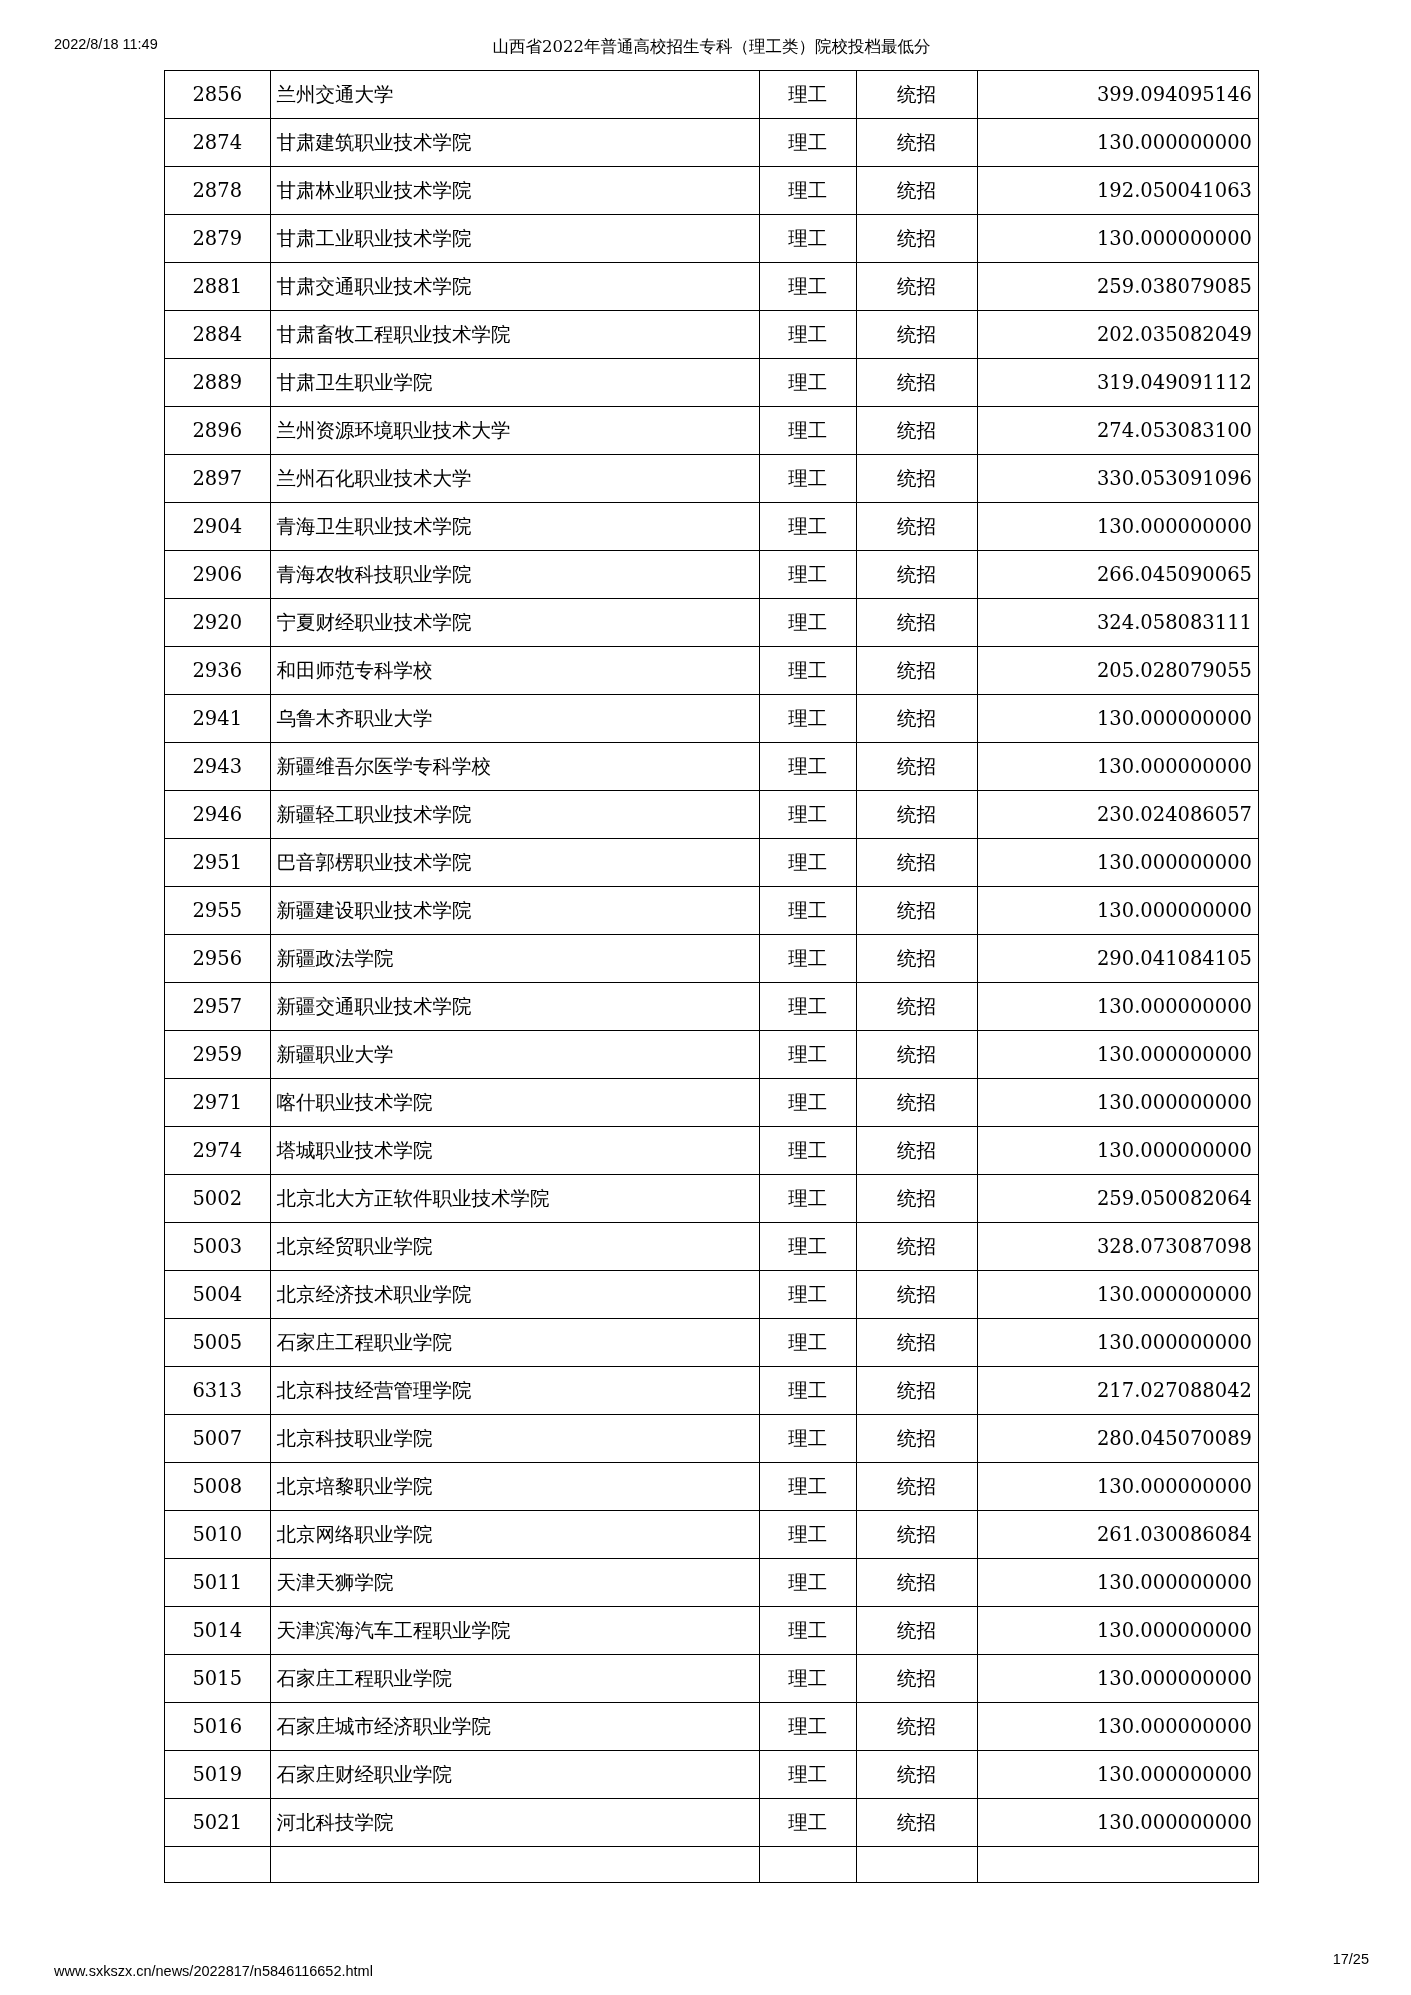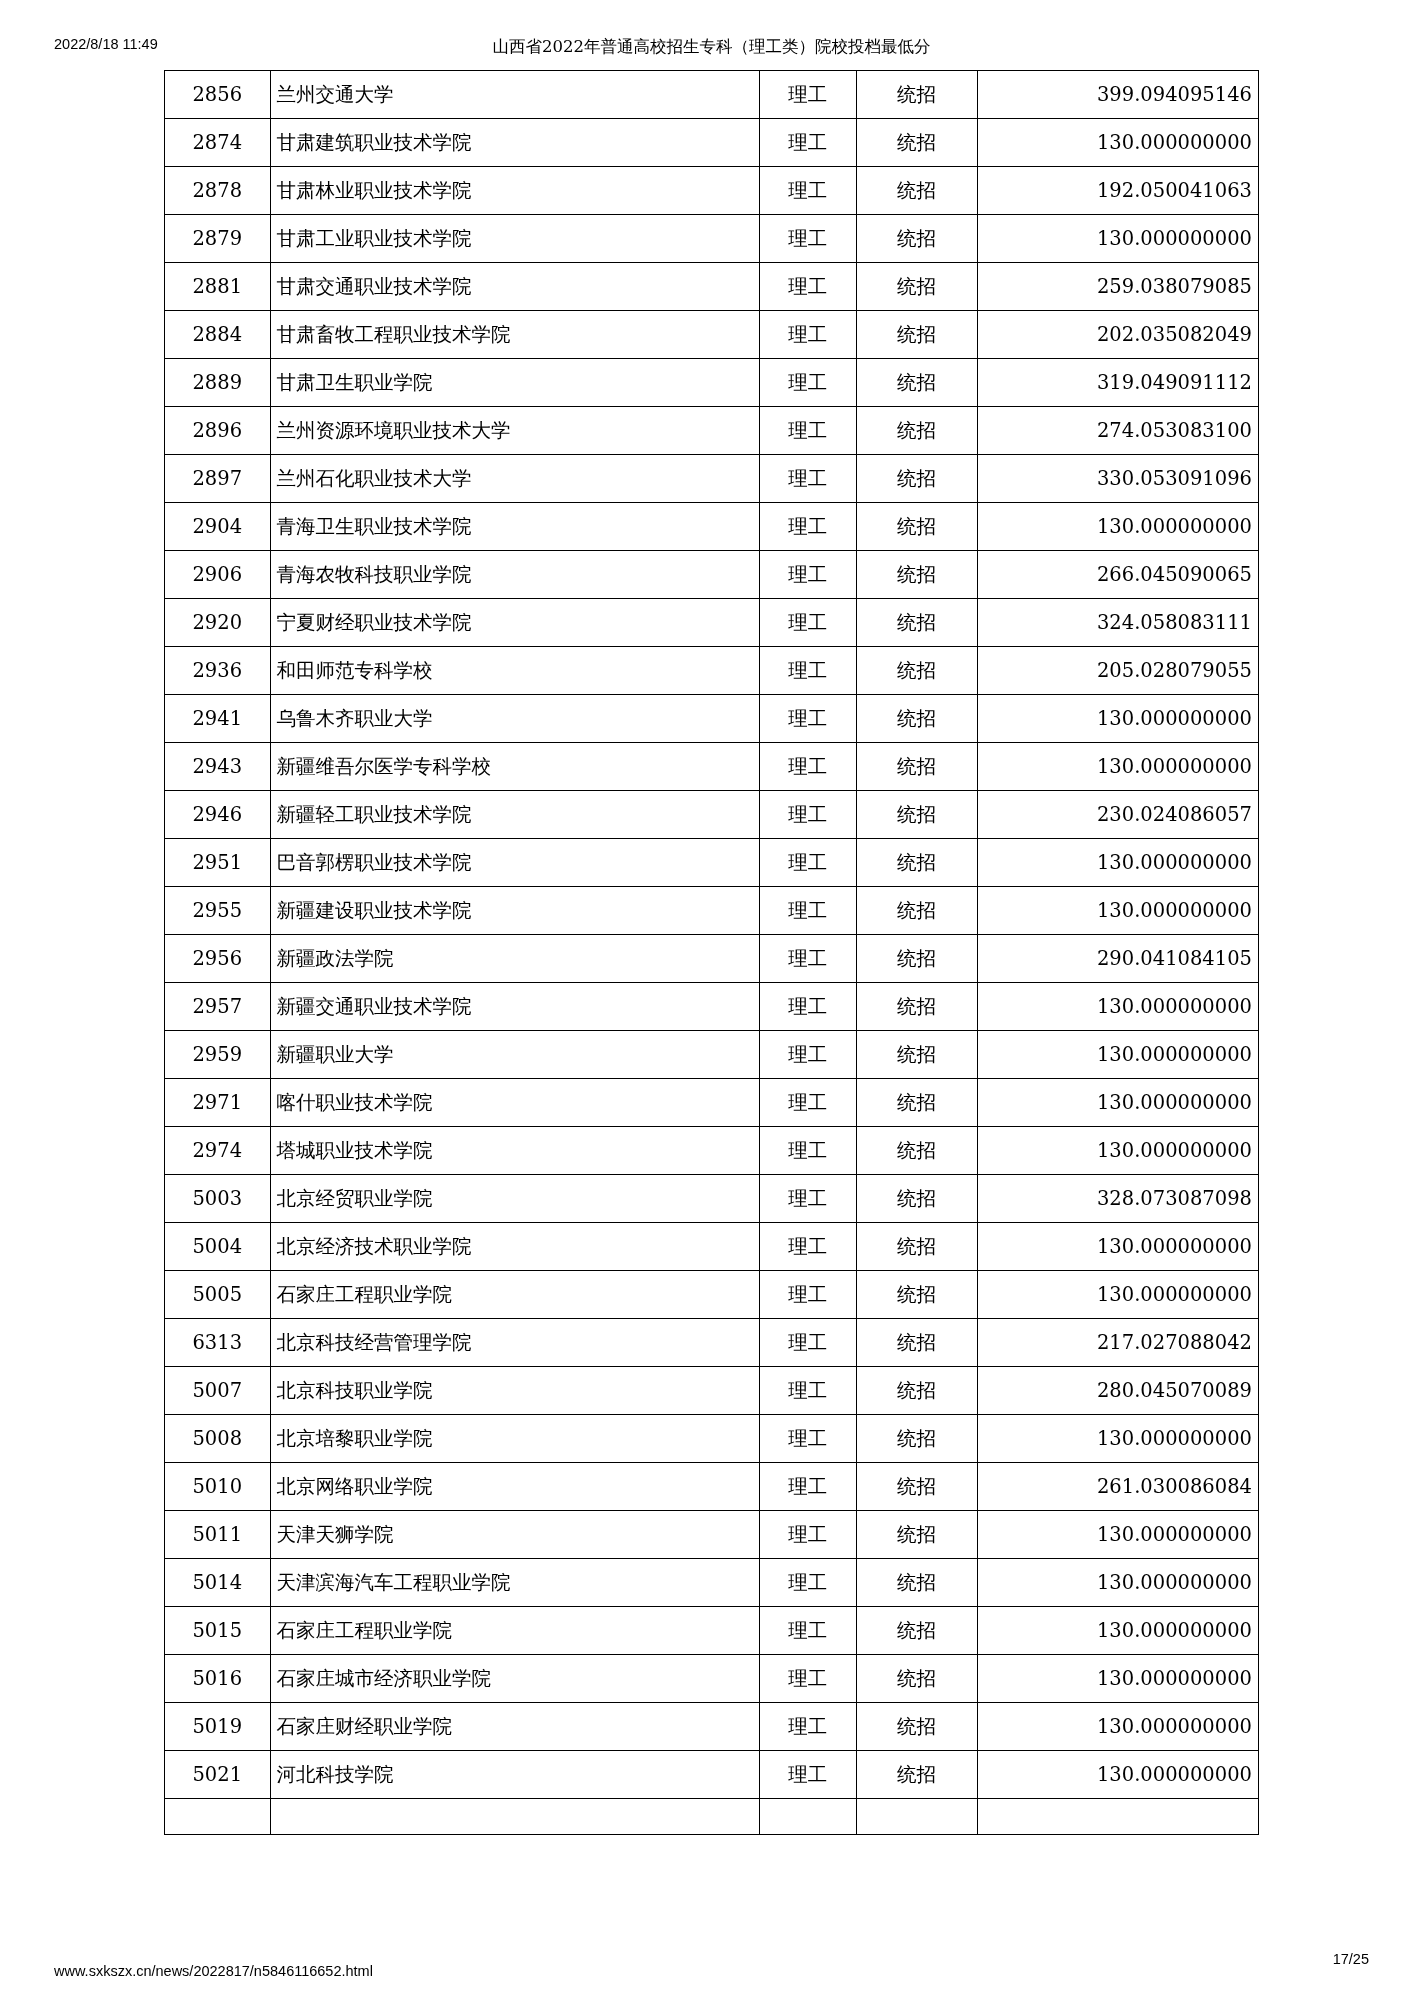--- a/index.html
+++ b/index.html
@@ -292,20 +292,27 @@
           <td class="c-score">130.000000000</td>
         </tr>
         <tr>
           <td class="c-code">2974</td>
           <td class="c-name">塔城职业技术学院</td>
           <td class="c-type">理工</td>
           <td class="c-plan">统招</td>
           <td class="c-score">130.000000000</td>
         </tr>
         <tr>
+          <td class="c-code">5002</td>
+          <td class="c-name">北京北大方正软件职业技术学院</td>
+          <td class="c-type">理工</td>
+          <td class="c-plan">统招</td>
+          <td class="c-score">259.050082064</td>
+        </tr>
+        <tr>
           <td class="c-code">5003</td>
           <td class="c-name">北京经贸职业学院</td>
           <td class="c-type">理工</td>
           <td class="c-plan">统招</td>
           <td class="c-score">328.073087098</td>
         </tr>
         <tr>
           <td class="c-code">5004</td>
           <td class="c-name">北京经济技术职业学院</td>
           <td class="c-type">理工</td>

